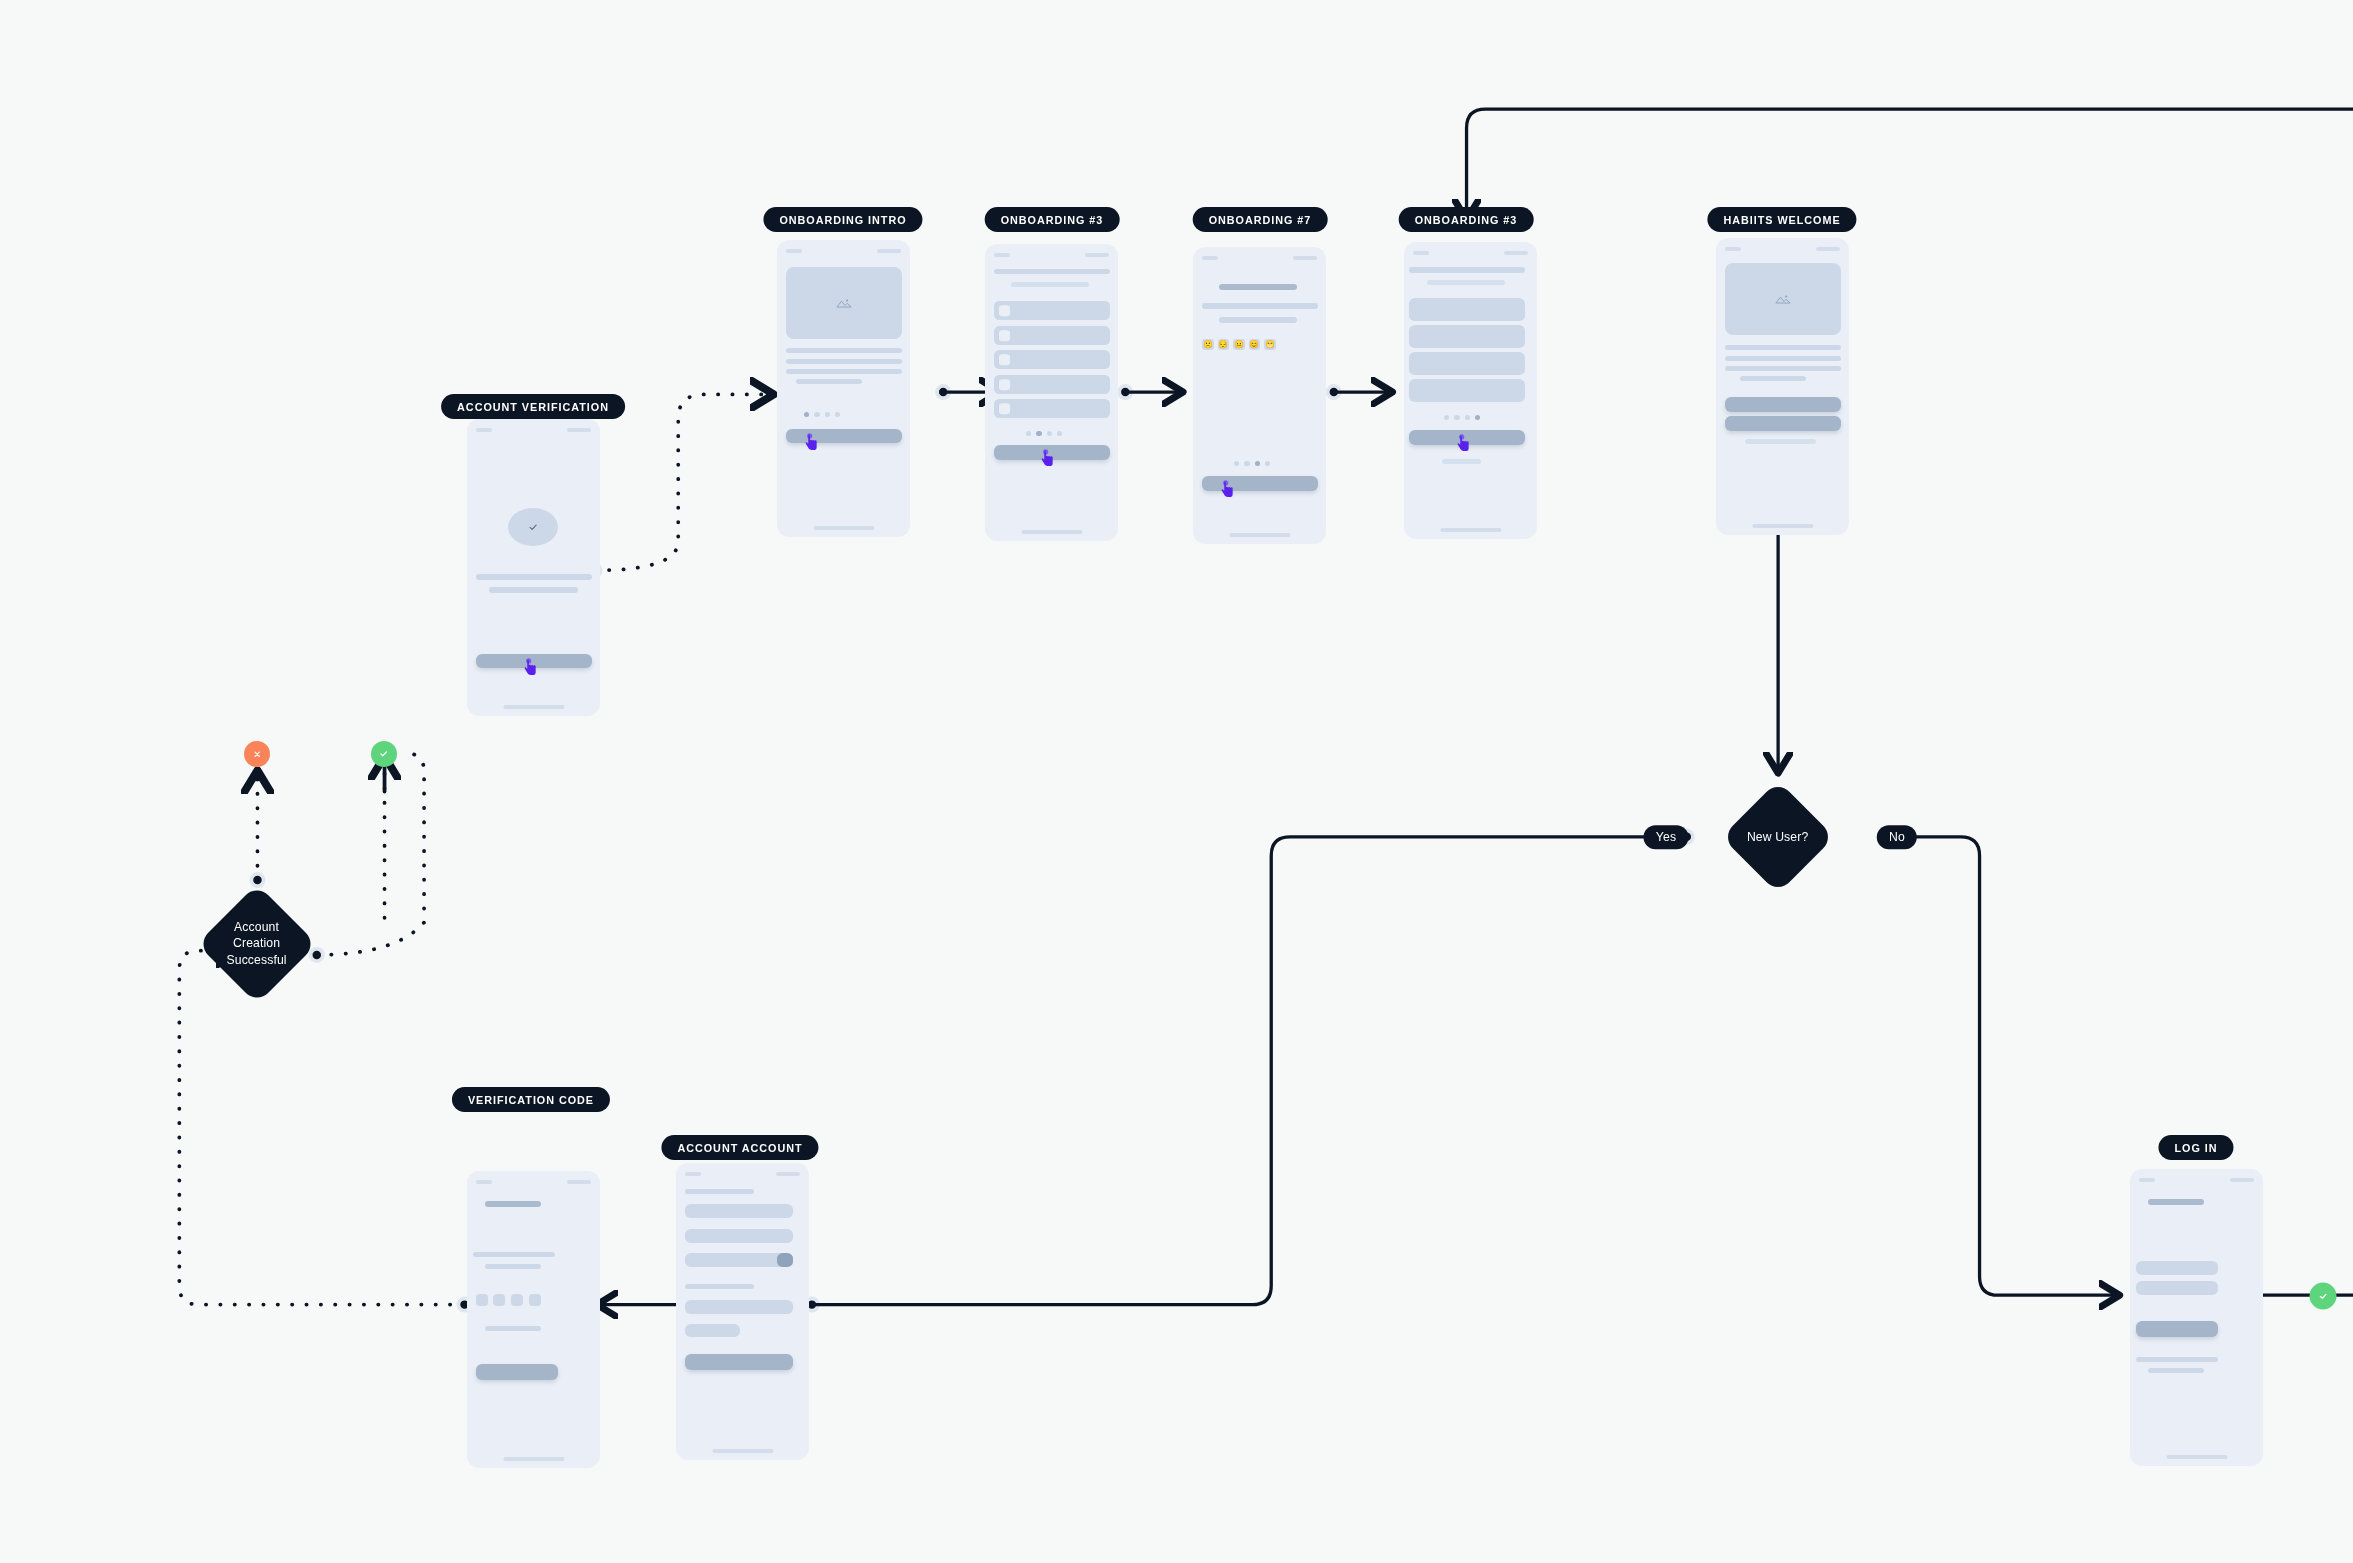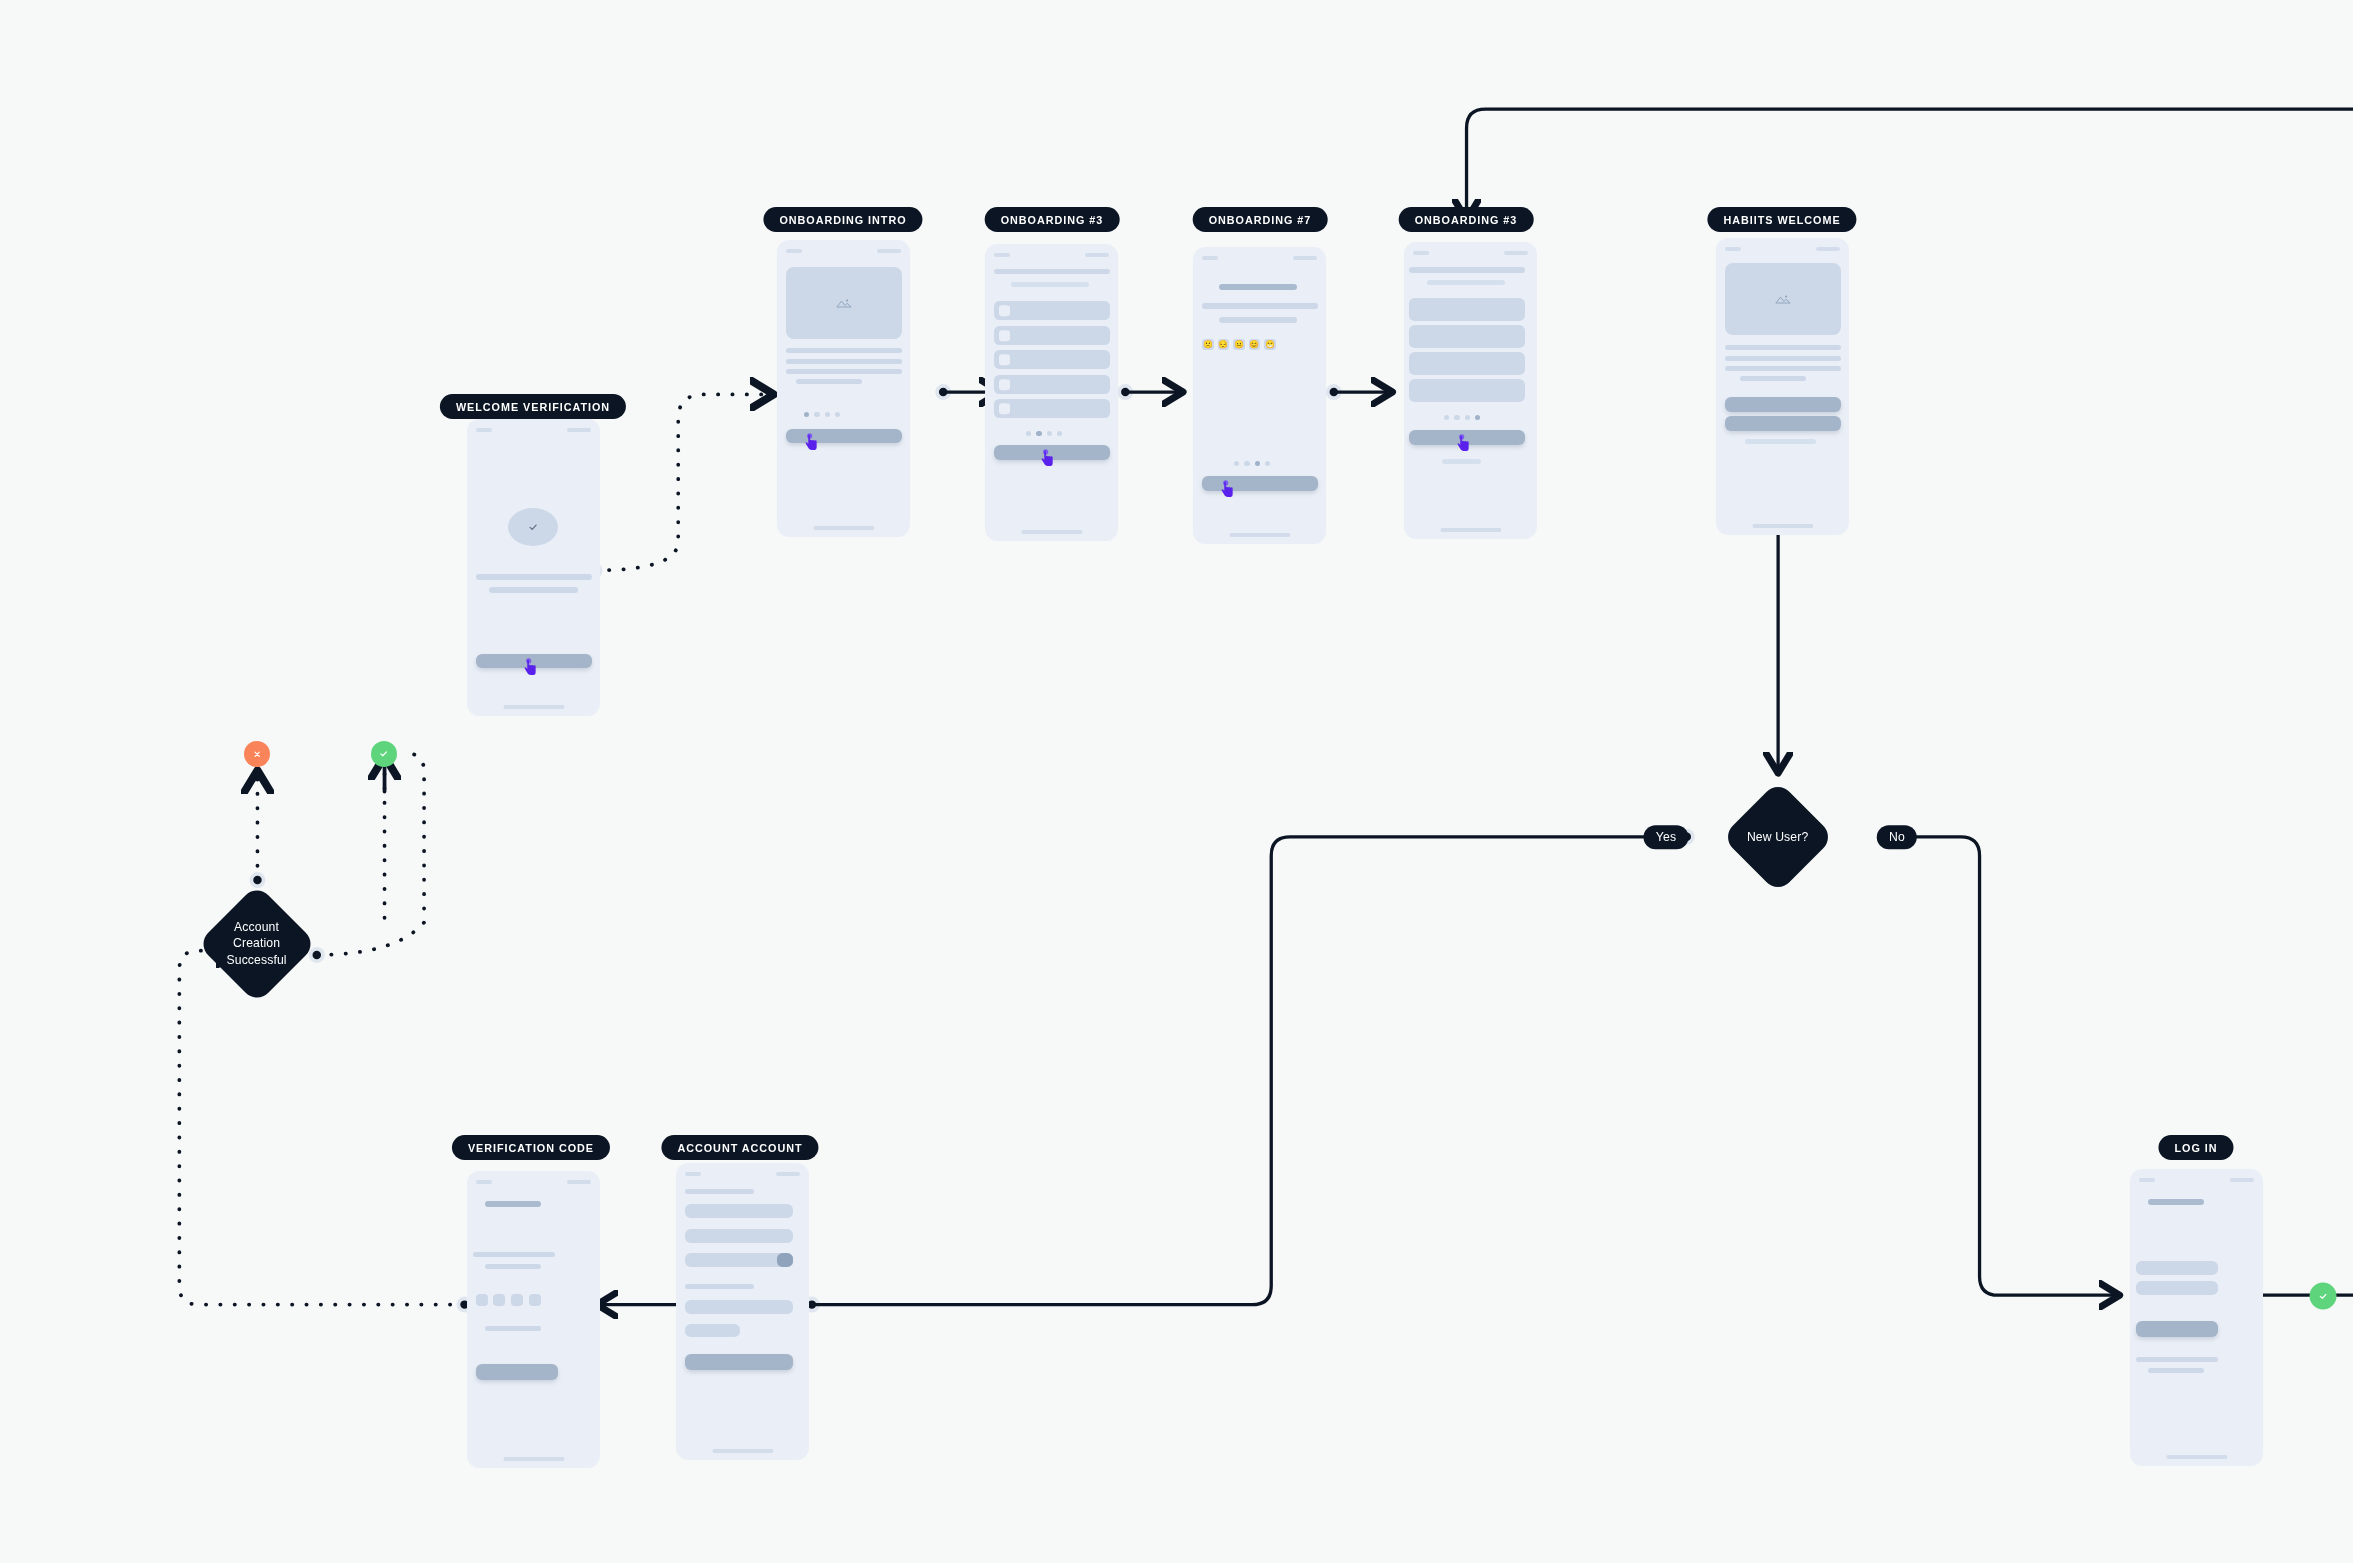--- a/index.html
+++ b/index.html
@@ -172,38 +172,38 @@
     <path d="M816,1950 L816,1640" stroke="#0b1524" stroke-width="8" fill="none" stroke-linecap="round" stroke-dasharray="0.5 30"></path>
 
     
     <path d="M546,1870 L546,1640" stroke="#0b1524" stroke-width="8" fill="none" stroke-linecap="round" stroke-dasharray="0.5 30" marker-end="url(#ahd)"></path>
 
     
     <path d="M986,2772 L420,2772 Q380,2772 380,2732 L380,2060 Q380,2020 420,2020 L505,2020" stroke="#0b1524" stroke-width="8" fill="none" stroke-linecap="round" stroke-dasharray="0.5 30" marker-end="url(#ahd)"></path>
   </svg>
 
   <div class="pill" style="left:533px;top:394px;">
-      <span>WELCOME VERIFICATION</span>
+      <span>ACCOUNT VERIFICATION</span>
     </div>
   <div class="pill" style="left:843px;top:207px;">
       <span>ONBOARDING INTRO</span>
     </div>
   <div class="pill" style="left:1052px;top:207px;">
       <span>ONBOARDING #3</span>
     </div>
   <div class="pill" style="left:1260px;top:207px;">
       <span>ONBOARDING #7</span>
     </div>
   <div class="pill" style="left:1466px;top:207px;">
       <span>ONBOARDING #3</span>
     </div>
   <div class="pill" style="left:1782px;top:207px;">
       <span>HABIITS WELCOME</span>
     </div>
-  <div class="pill" style="left:531px;top:1135px;">
+  <div class="pill" style="left:531px;top:1087px;">
       <span>VERIFICATION CODE</span>
     </div>
   <div class="pill" style="left:740px;top:1135px;">
       <span>ACCOUNT ACCOUNT</span>
     </div>
   <div class="pill" style="left:2196px;top:1135px;">
       <span>LOG IN</span>
     </div>
 
   <div class="diamond" style="left:1778px;top:837px;width:80px;height:80px;">

